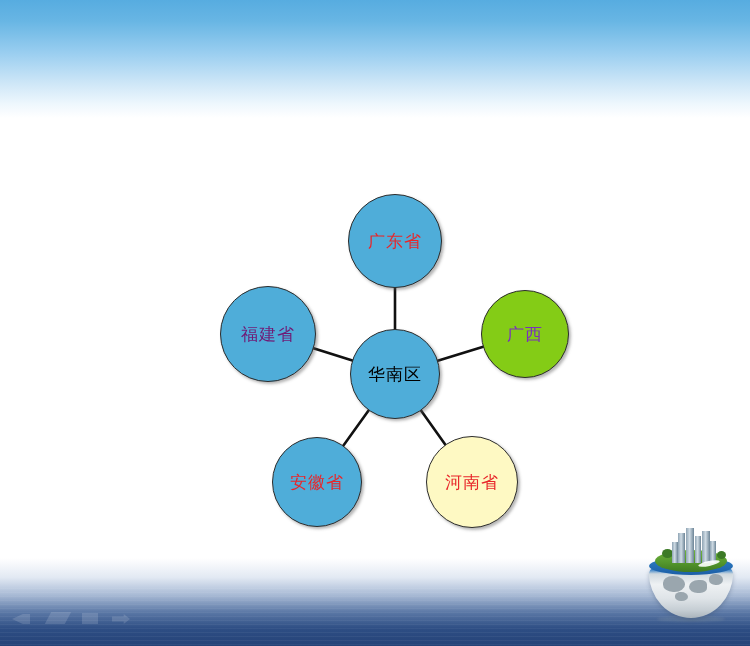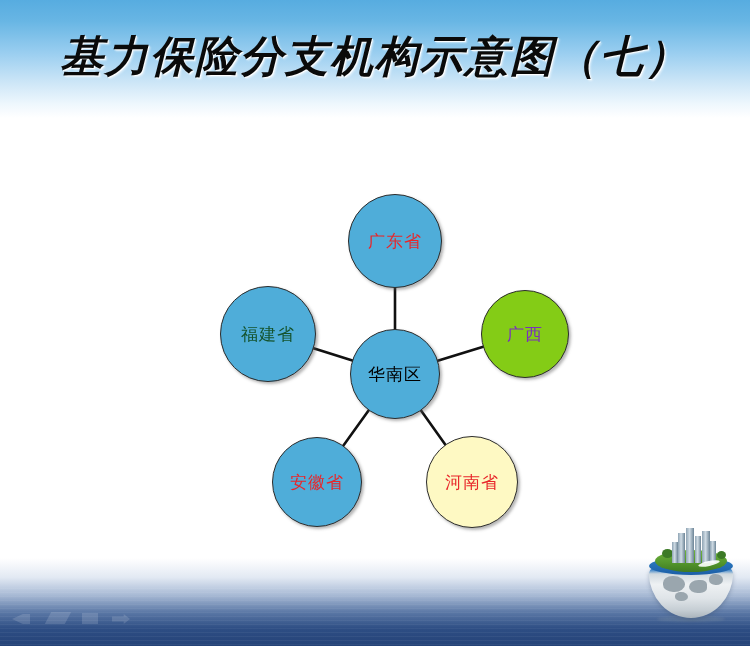--- a/index.html
+++ b/index.html
@@ -140,36 +140,35 @@
     font-size:17px;color:#16161a;padding-left:10px;white-space:nowrap;
   }
 </style>
 </head>
 <body>
 
 <div id="slide">
 
   <div class="sky"></div>
 
-  <div class="title">基力保险分支机构示意图（七）</div>
 
   <div class="diagram">
     <svg class="links" viewBox="0 0 750 646">
         <line x1="375" y1="315" x2="375" y2="270" stroke="#111111" stroke-width="2.6" stroke-linecap="round"></line>
         <line x1="333.9861955391359" y1="345.0822663115389" x2="291.8752326790639" y2="331.8189709225398" stroke="#111111" stroke-width="2.6" stroke-linecap="round"></line>
         <line x1="416.09849737504385" y1="345.35430849998653" x2="464.8572816336781" y2="330.351605651176" stroke="#111111" stroke-width="2.6" stroke-linecap="round"></line>
         <line x1="349.8239061846926" y1="392.8592068211949" x2="322.1760938153074" y2="431.1407931788051" stroke="#111111" stroke-width="2.6" stroke-linecap="round"></line>
         <line x1="399.96256618780177" y1="393.0124304971765" x2="426.45690901713306" y2="430.1733269331217" stroke="#111111" stroke-width="2.6" stroke-linecap="round"></line>
       </svg>
     <div id="nodes">
         <div class="node" style="left: 328px; top: 178px; width: 94px; height: 94px; background: rgb(79, 173, 217); border-color: rgb(44, 44, 44);">
           <span style="color: rgb(232, 38, 42);">广东省</span>
         </div>
         <div class="node" style="left: 200px; top: 270px; width: 96px; height: 96px; background: rgb(79, 173, 217); border-color: rgb(44, 44, 44);">
-          <span style="color: #14532d;">福建省</span>
+          <span style="color: #701a75;">福建省</span>
         </div>
         <div class="node" style="left: 461px; top: 274px; width: 88px; height: 88px; background: #84cc16; border-color: rgb(44, 44, 44);">
           <span style="color: rgb(123, 47, 189);">广西</span>
         </div>
         <div class="node" style="left: 252px; top: 421px; width: 90px; height: 90px; background: rgb(79, 173, 217); border-color: rgb(44, 44, 44);">
           <span style="color: rgb(232, 38, 42);">安徽省</span>
         </div>
         <div class="node" style="left: 406px; top: 420px; width: 92px; height: 92px; background: #fef9c3; border-color: rgb(44, 44, 44);">
           <span style="color: rgb(232, 38, 42);">河南省</span>
         </div>

